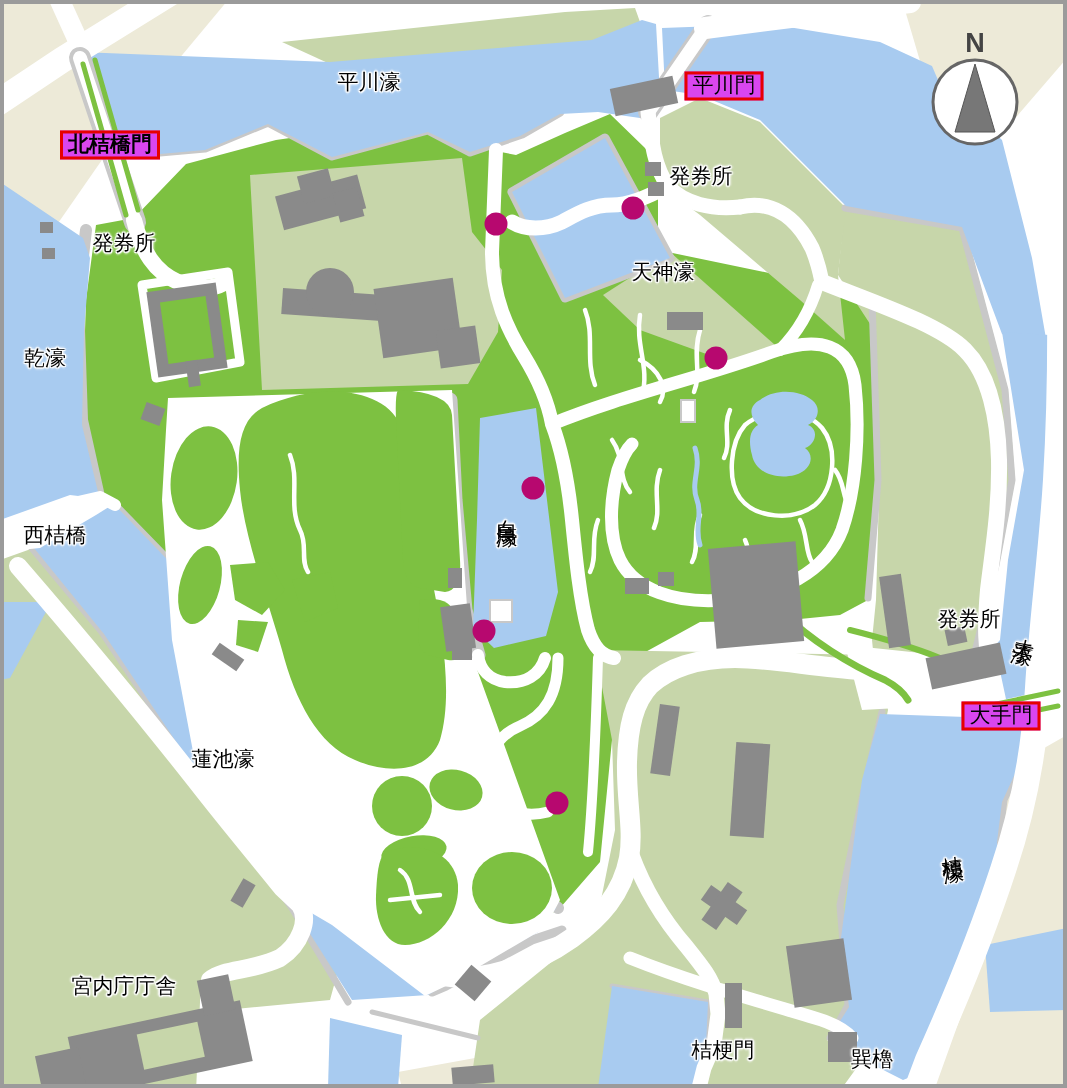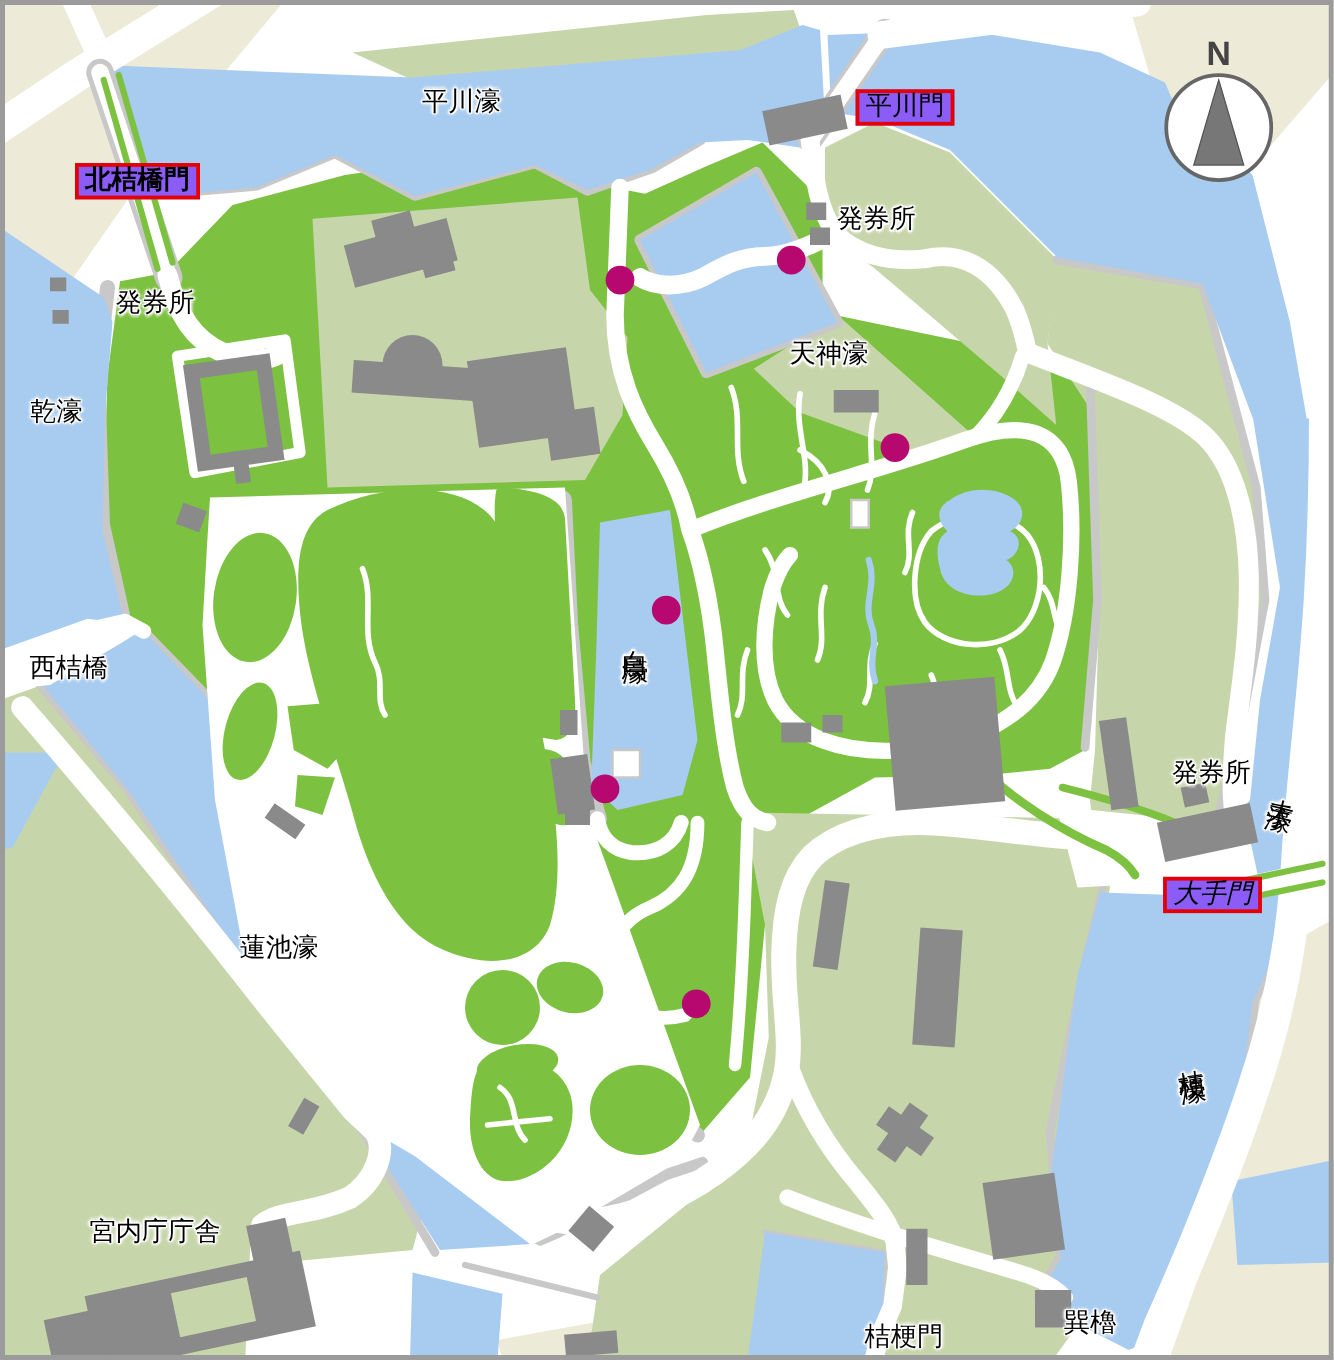--- a/index.html
+++ b/index.html
@@ -20,21 +20,21 @@
   .acc{stroke:var(--park);fill:none;stroke-linecap:round}
   .stream{stroke:var(--water);fill:none;stroke-width:5;stroke-linecap:round}
   .whitebldg{fill:#ffffff;stroke:var(--wall);stroke-width:2}
   .frame{fill:none;stroke:var(--frame);stroke-width:4}
   
   #labels{position:absolute;left:0;top:0;width:100%;height:100%;}
   .map-label{position:absolute;font-size:21px;color:#000;white-space:nowrap;
     transform:translate(-50%,-50%);line-height:1.05;
     text-shadow:-2px 0 2px #fff,2px 0 2px #fff,0 -2px 2px #fff,0 2px 2px #fff,
                 -1px -1px 0 #fff,1px 1px 0 #fff,1px -1px 0 #fff,-1px 1px 0 #fff;}
-  .map-label.boxed{background:#8b5cf6;border:3px solid var(--box_border);
+  .map-label.boxed{background:#d946ef;border:3px solid var(--box_border);
     padding:0px 5px 1px 5px;text-shadow:none;}
   .map-label.vertical{writing-mode:vertical-rl;letter-spacing:3px;}
   .checkpoint{position:absolute;width:23px;height:23px;border-radius:50%;
     background:var(--dot);transform:translate(-50%,-50%);}
   .compass-n{font-size:27px;font-weight:bold;fill:#444;}
 </style>
 </head>
 <body>
 
 <div id="map">
@@ -239,31 +239,31 @@
 
   <rect class="frame" x="2" y="2" width="1063" height="1084"></rect>
 </svg>
 
 <div id="labels">
       <div class="map-label plain" style="left: 369px; top: 82px; text-align: right;">平川濠</div>
       <div class="map-label boxed" style="left: 724px; top: 86px;">平川門</div>
       <div class="map-label boxed" style="left: 110px; top: 145px; font-weight: bold;">北桔橋門</div>
       <div class="map-label plain" style="left: 701px; top: 176px;">発券所</div>
       <div class="map-label plain" style="left: 124px; top: 243px;">発券所</div>
-      <div class="map-label plain" style="left: 663px; top: 272px; margin-top: 12px;">天神濠</div>
-      <div class="map-label plain" style="left: 45px; top: 330px;">乾濠</div>
+      <div class="map-label plain" style="left: 663px; top: 272px;">天神濠</div>
+      <div class="map-label plain" style="left: 45px; top: 358px;">乾濠</div>
       <div class="map-label plain" style="left: 55px; top: 535px;">西桔橋</div>
       <div class="map-label vertical" style="left: 507px; top: 508px;">白鳥濠</div>
       <div class="map-label plain" style="left: 969px; top: 619px;">発券所</div>
       <div class="map-label vertical" style="left: 1029px; top: 627px; transform: translate(-50%, -50%) rotate(14deg);">大手濠</div>
-      <div class="map-label boxed" style="left: 970px; top: 716px; font-style: italic;">大手門</div>
+      <div class="map-label boxed" style="left: 1001px; top: 716px;">大手門</div>
       <div class="map-label vertical" style="left: 949px; top: 844px; transform: translate(-50%, -50%) rotate(-8deg);">桔梗濠</div>
       <div class="map-label plain" style="left: 223px; top: 759px;">蓮池濠</div>
       <div class="map-label plain" style="left: 124px; top: 986px;">宮内庁庁舎</div>
-      <div class="map-label plain" style="left: 723px; top: 1050px; margin-top: 20px;">桔梗門</div>
+      <div class="map-label plain" style="left: 723px; top: 1050px;">桔梗門</div>
       <div class="map-label plain" style="left: 872px; top: 1059px;">巽櫓</div>
       <div class="checkpoint" style="left: 496px; top: 224px;"></div>
       <div class="checkpoint" style="left: 633px; top: 208px;"></div>
       <div class="checkpoint" style="left: 716px; top: 358px;"></div>
       <div class="checkpoint" style="left: 533px; top: 488px;"></div>
       <div class="checkpoint" style="left: 484px; top: 631px;"></div>
       <div class="checkpoint" style="left: 557px; top: 803px;"></div>
     </div>
 </div>
 

